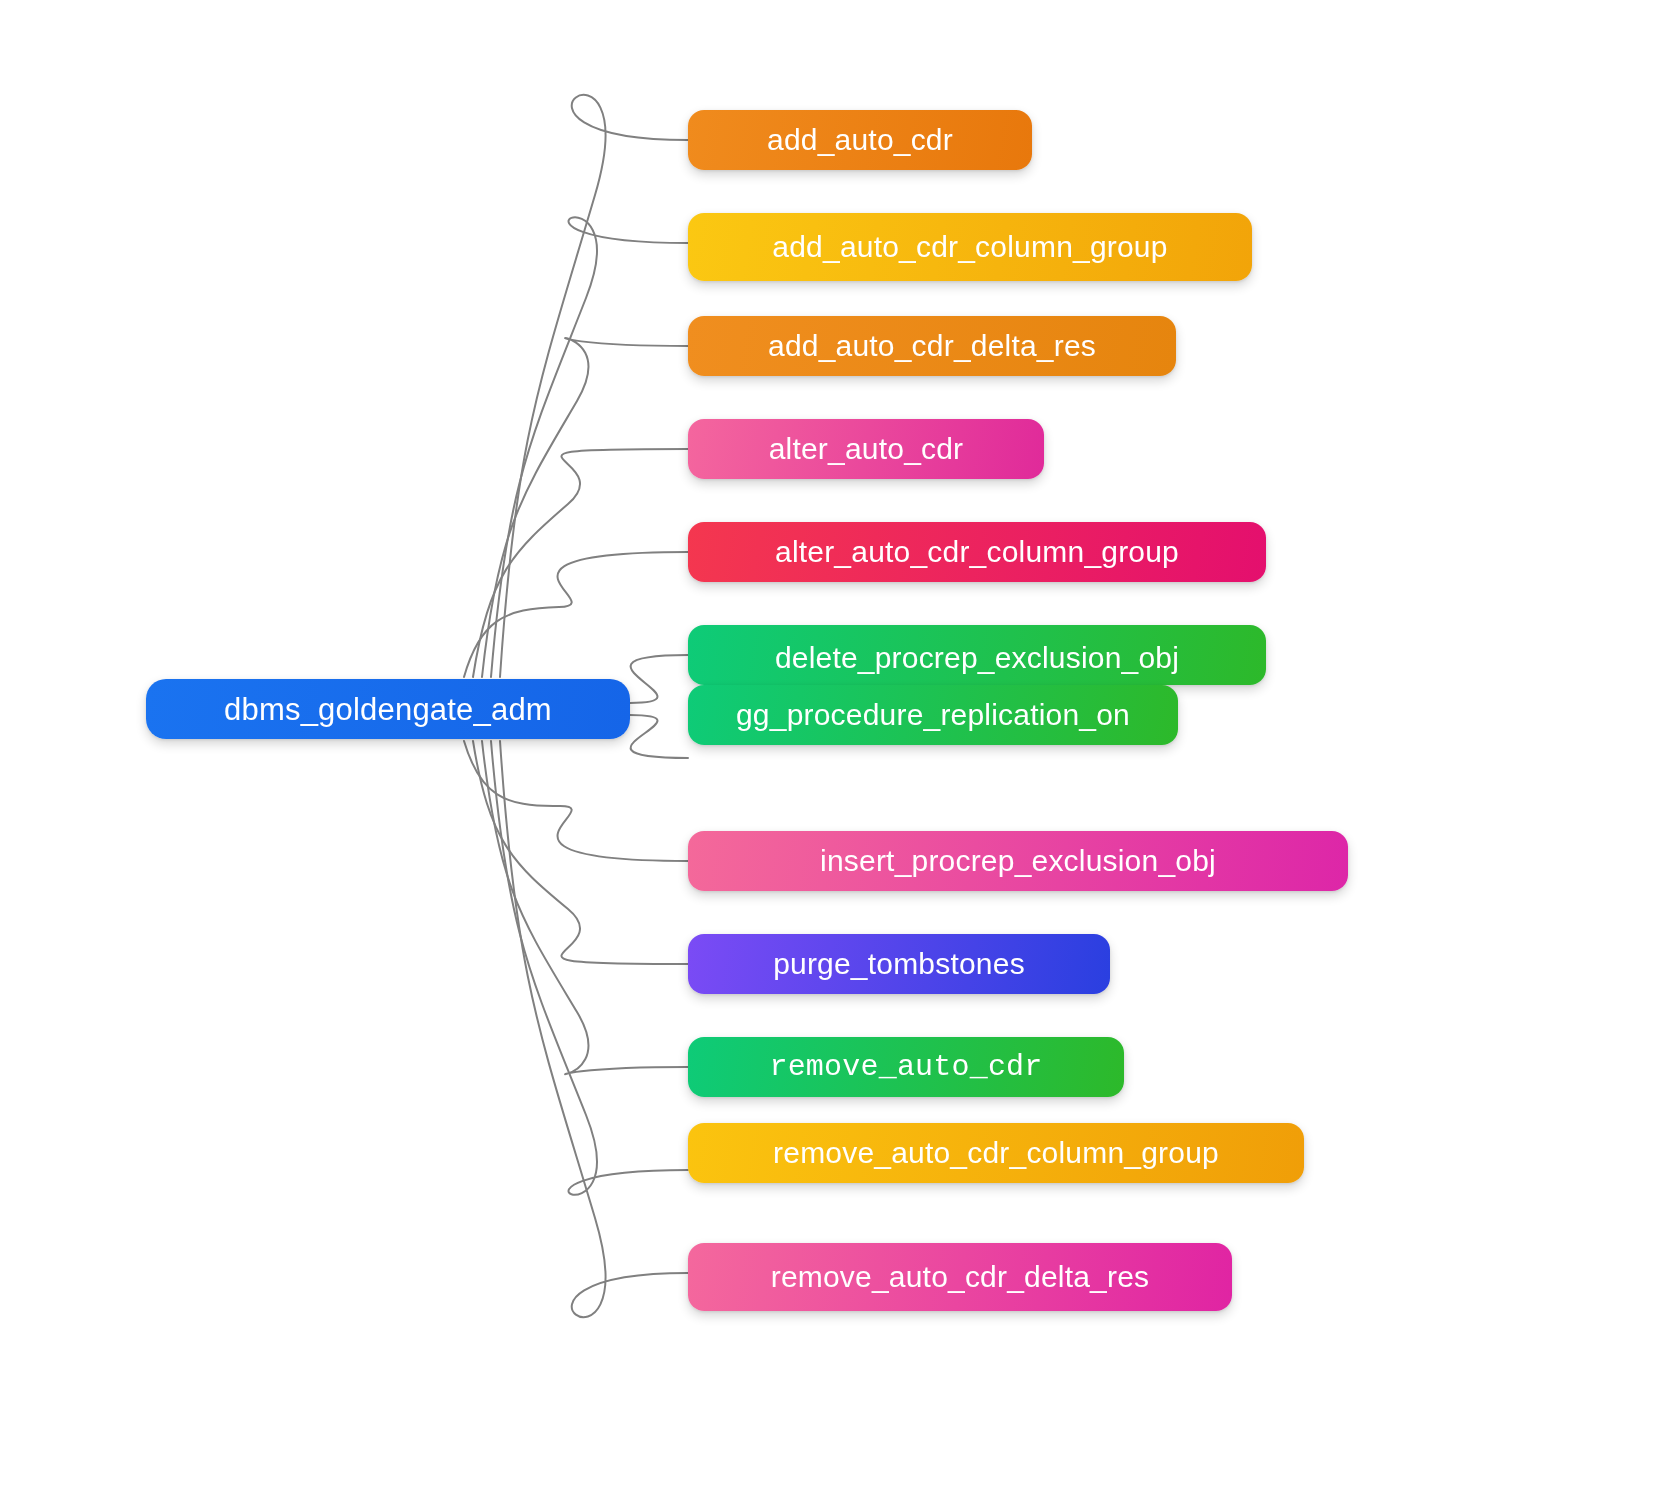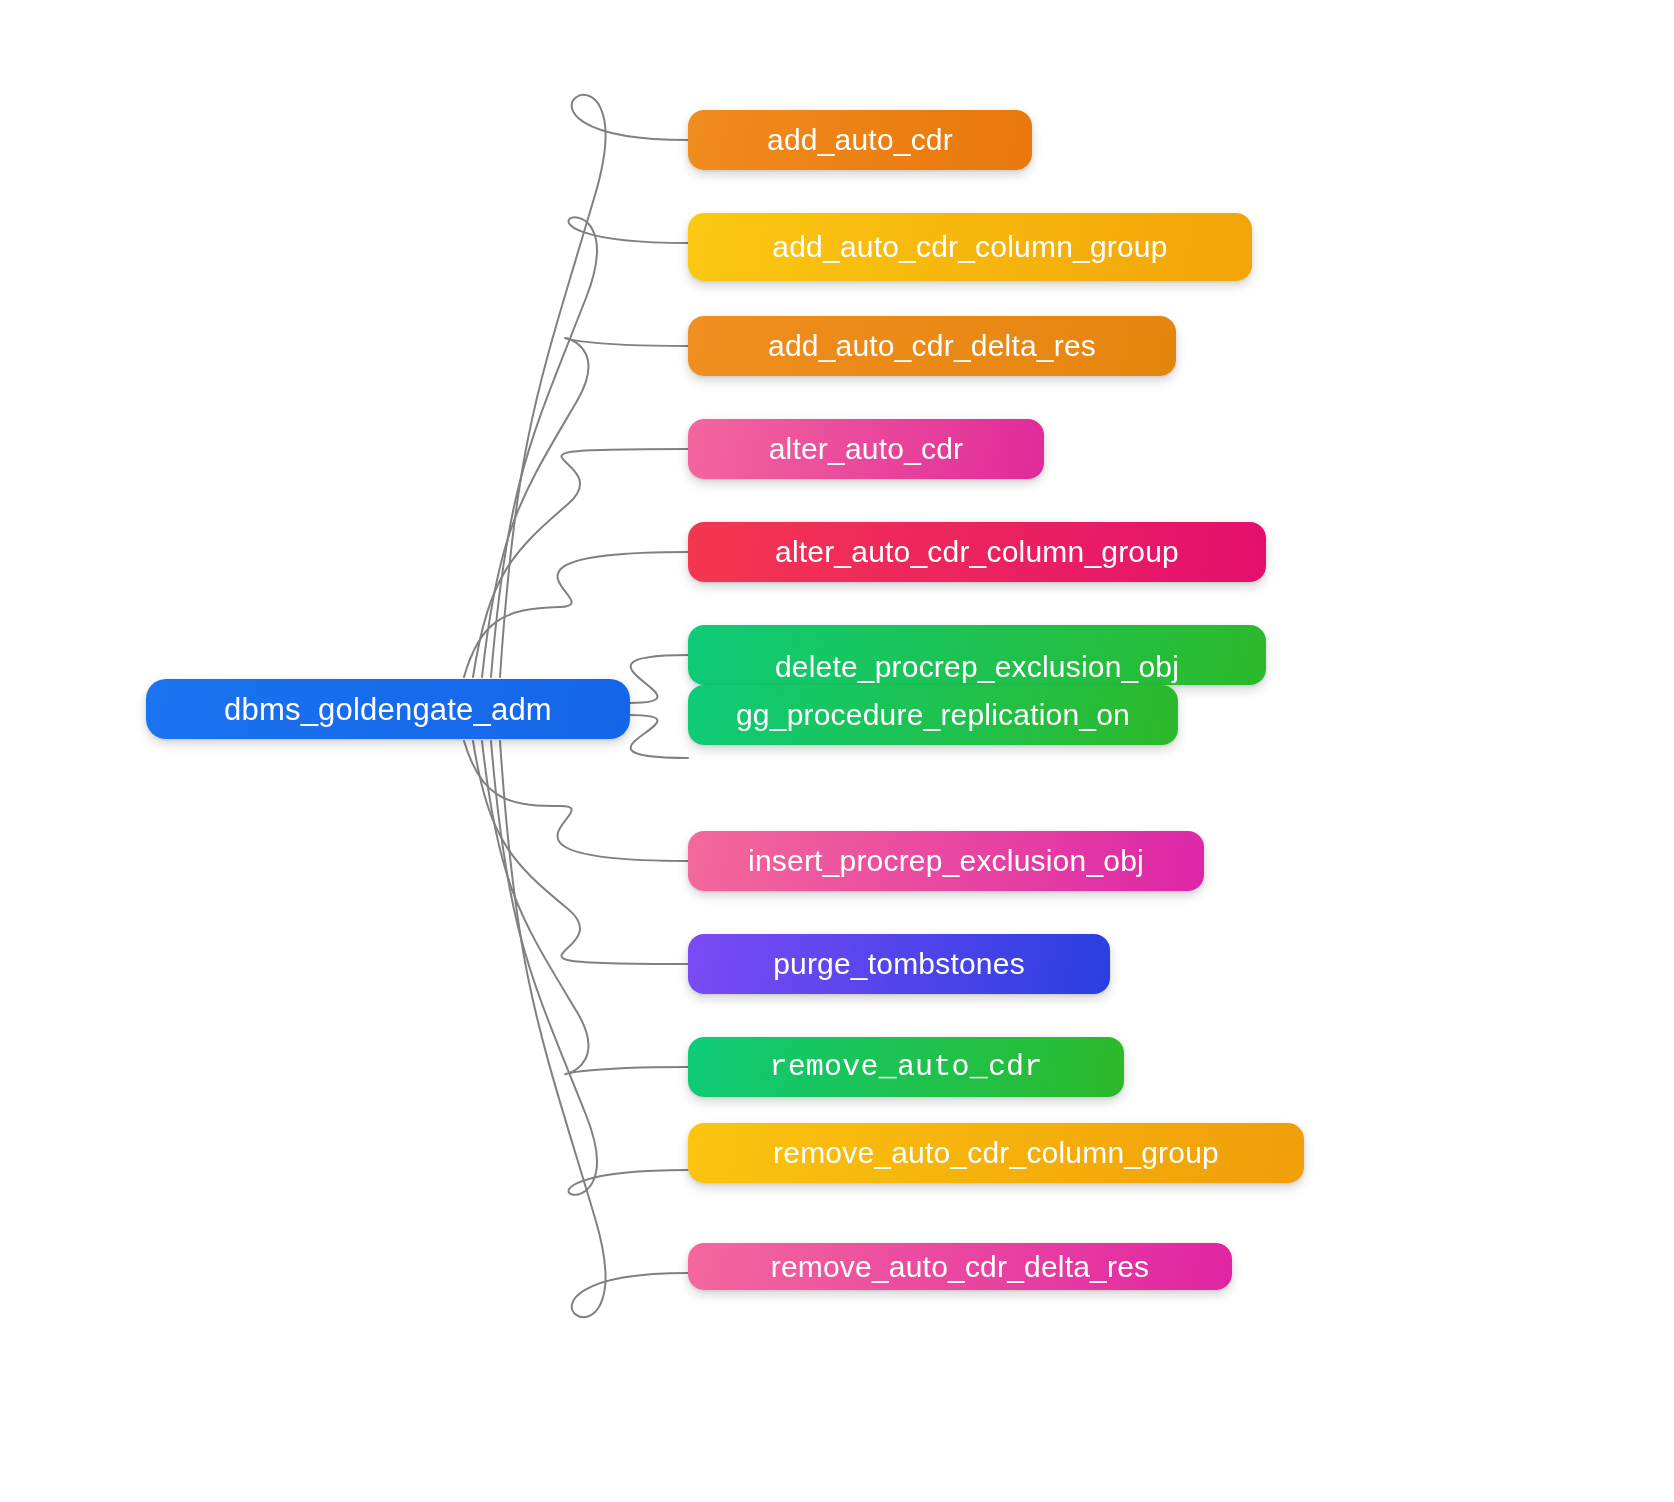--- a/index.html
+++ b/index.html
@@ -38,21 +38,21 @@
     display: flex;
     align-items: center;
     justify-content: center;
     box-sizing: border-box;
     border-radius: 16px;
     color: #ffffff;
     font-size: 30px;
     font-weight: 400;
     letter-spacing: 0.2px;
     white-space: nowrap;
-    padding: 3px 28px;
+    padding: 12px 28px;
     box-shadow: 0 5px 11px rgba(0,0,0,0.16), 0 1px 3px rgba(0,0,0,0.10);
     -webkit-font-smoothing: antialiased;
   }
   .node-root {
     font-size: 31px;
     border-radius: 20px;
   }
   .node-label {
     display: block;
     line-height: 1;
@@ -98,30 +98,30 @@
       </div>
       <div class="node" style="left: 688px; top: 522px; width: 578px; height: 60px; background: linear-gradient(100deg, rgb(244, 55, 79) 0%, rgb(228, 15, 110) 100%);">
         <span class="node-label">alter_auto_cdr_column_group</span>
       </div>
       <div class="node" style="left: 688px; top: 625px; width: 578px; height: 60px; background: linear-gradient(100deg, rgb(14, 203, 120) 0%, rgb(45, 185, 42) 100%); align-items: flex-end;">
         <span class="node-label">delete_procrep_exclusion_obj</span>
       </div>
       <div class="node" style="left: 688px; top: 685px; width: 490px; height: 60px; background: linear-gradient(100deg, rgb(14, 203, 120) 0%, rgb(45, 185, 42) 100%);">
         <span class="node-label">gg_procedure_replication_on</span>
       </div>
-      <div class="node" style="left: 688px; top: 831px; width: 516px; height: 60px; background: linear-gradient(100deg, rgb(244, 105, 154) 0%, rgb(221, 38, 168) 100%);">
+      <div class="node" style="left: 688px; top: 831px; width: 660px; height: 60px; background: linear-gradient(100deg, rgb(244, 105, 154) 0%, rgb(221, 38, 168) 100%);">
         <span class="node-label">insert_procrep_exclusion_obj</span>
       </div>
       <div class="node" style="left: 688px; top: 934px; width: 422px; height: 60px; background: linear-gradient(100deg, rgb(123, 75, 245) 0%, rgb(42, 63, 224) 100%);">
         <span class="node-label">purge_tombstones</span>
       </div>
       <div class="node" style="left: 688px; top: 1037px; width: 436px; height: 60px; background: linear-gradient(100deg, rgb(14, 203, 120) 0%, rgb(45, 185, 42) 100%); font-family: Liberation Mono, monospace;">
         <span class="node-label">remove_auto_cdr</span>
       </div>
       <div class="node" style="left: 688px; top: 1123px; width: 616px; height: 60px; background: linear-gradient(100deg, rgb(251, 196, 15) 0%, rgb(240, 158, 8) 100%);">
         <span class="node-label">remove_auto_cdr_column_group</span>
       </div>
-      <div class="node" style="left: 688px; top: 1243px; width: 544px; height: 47px; background: linear-gradient(100deg, rgb(244, 104, 157) 0%, rgb(224, 36, 163) 100%);">
+      <div class="node" style="left: 688px; top: 1243px; width: 544px; height: 68px; background: linear-gradient(100deg, rgb(244, 104, 157) 0%, rgb(224, 36, 163) 100%);">
         <span class="node-label">remove_auto_cdr_delta_res</span>
       </div>
     </div>
 
 </div>
 
 </body></html>

